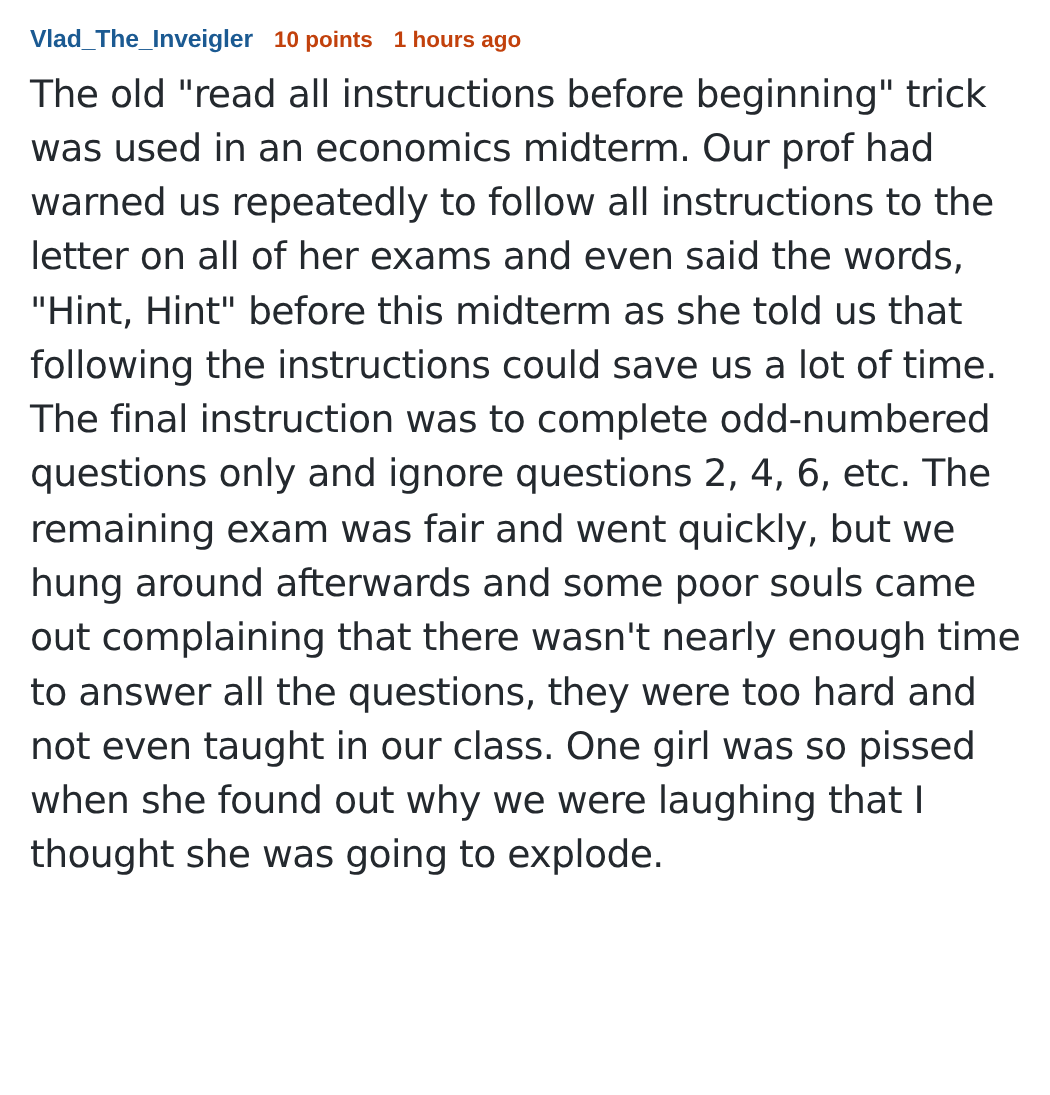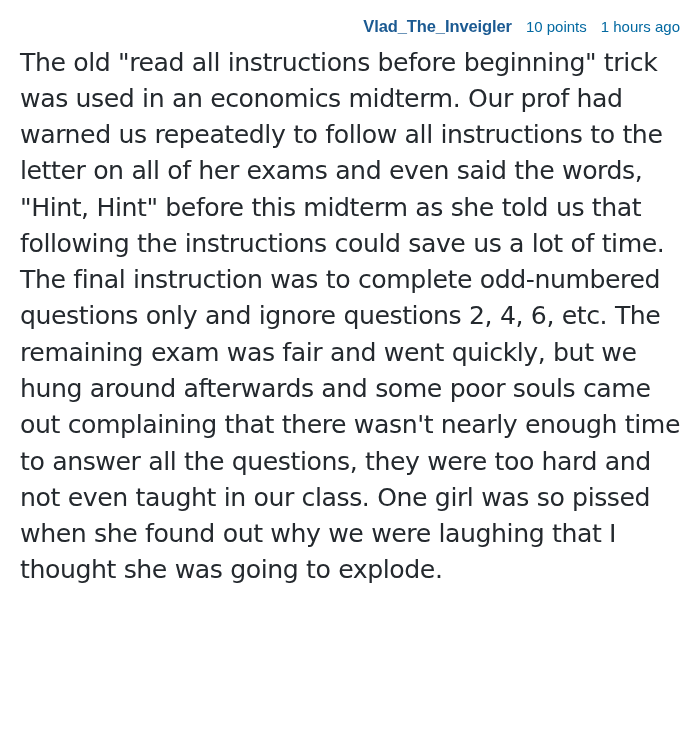--- a/index.html
+++ b/index.html
@@ -20,34 +20,33 @@
     height: 730px;
     padding: 18px 20px 10px 20px;
     background: #ffffff;
   }
   .comment-header {
     display: flex;
     align-items: baseline;
     gap: 14px;
     margin-bottom: 10px;
     line-height: 1;
-    justify-content: flex-end;
   }
   .author {
     font-family: "Liberation Sans", sans-serif;
     font-size: 16.5px;
     font-weight: bold;
     color: #1b5a92;
     letter-spacing: -0.1px;
   }
   .meta {
     font-family: "Liberation Sans", sans-serif;
     font-size: 15px;
-    color: #0369a1;
-    font-weight: normal;
+    color: #c2410c;
+    font-weight: bold;
   }
   .comment-body {
     font-family: "DejaVu Sans", sans-serif;
     font-size: 25.2px;
     line-height: 1.44;
     color: #24292e;
     letter-spacing: -0.45px;
     word-spacing: 0.2px;
     text-align: left;
   }

